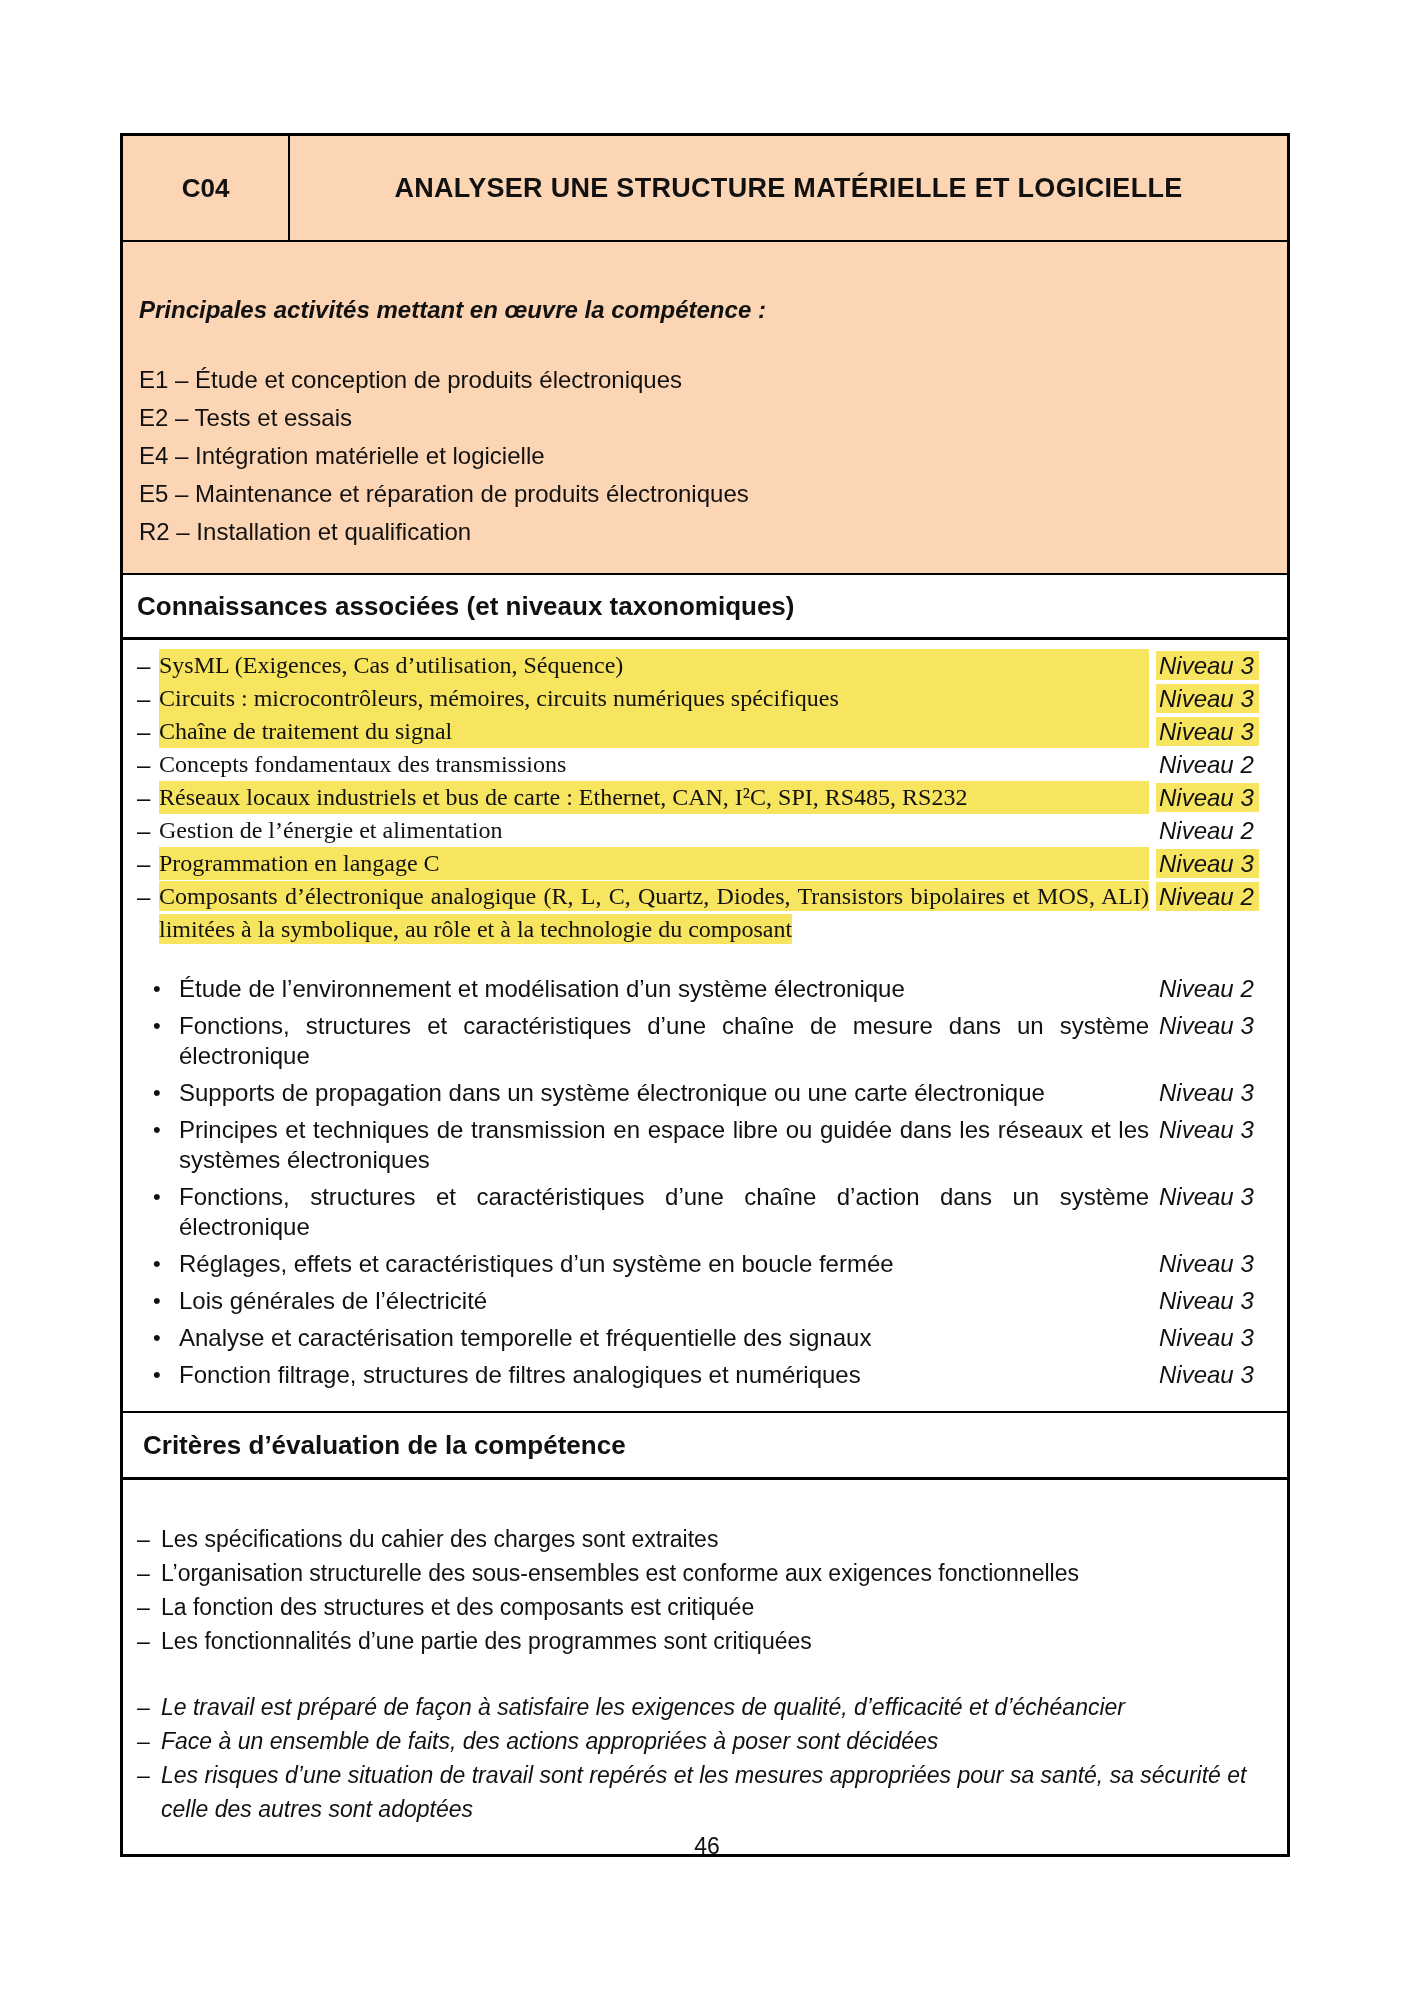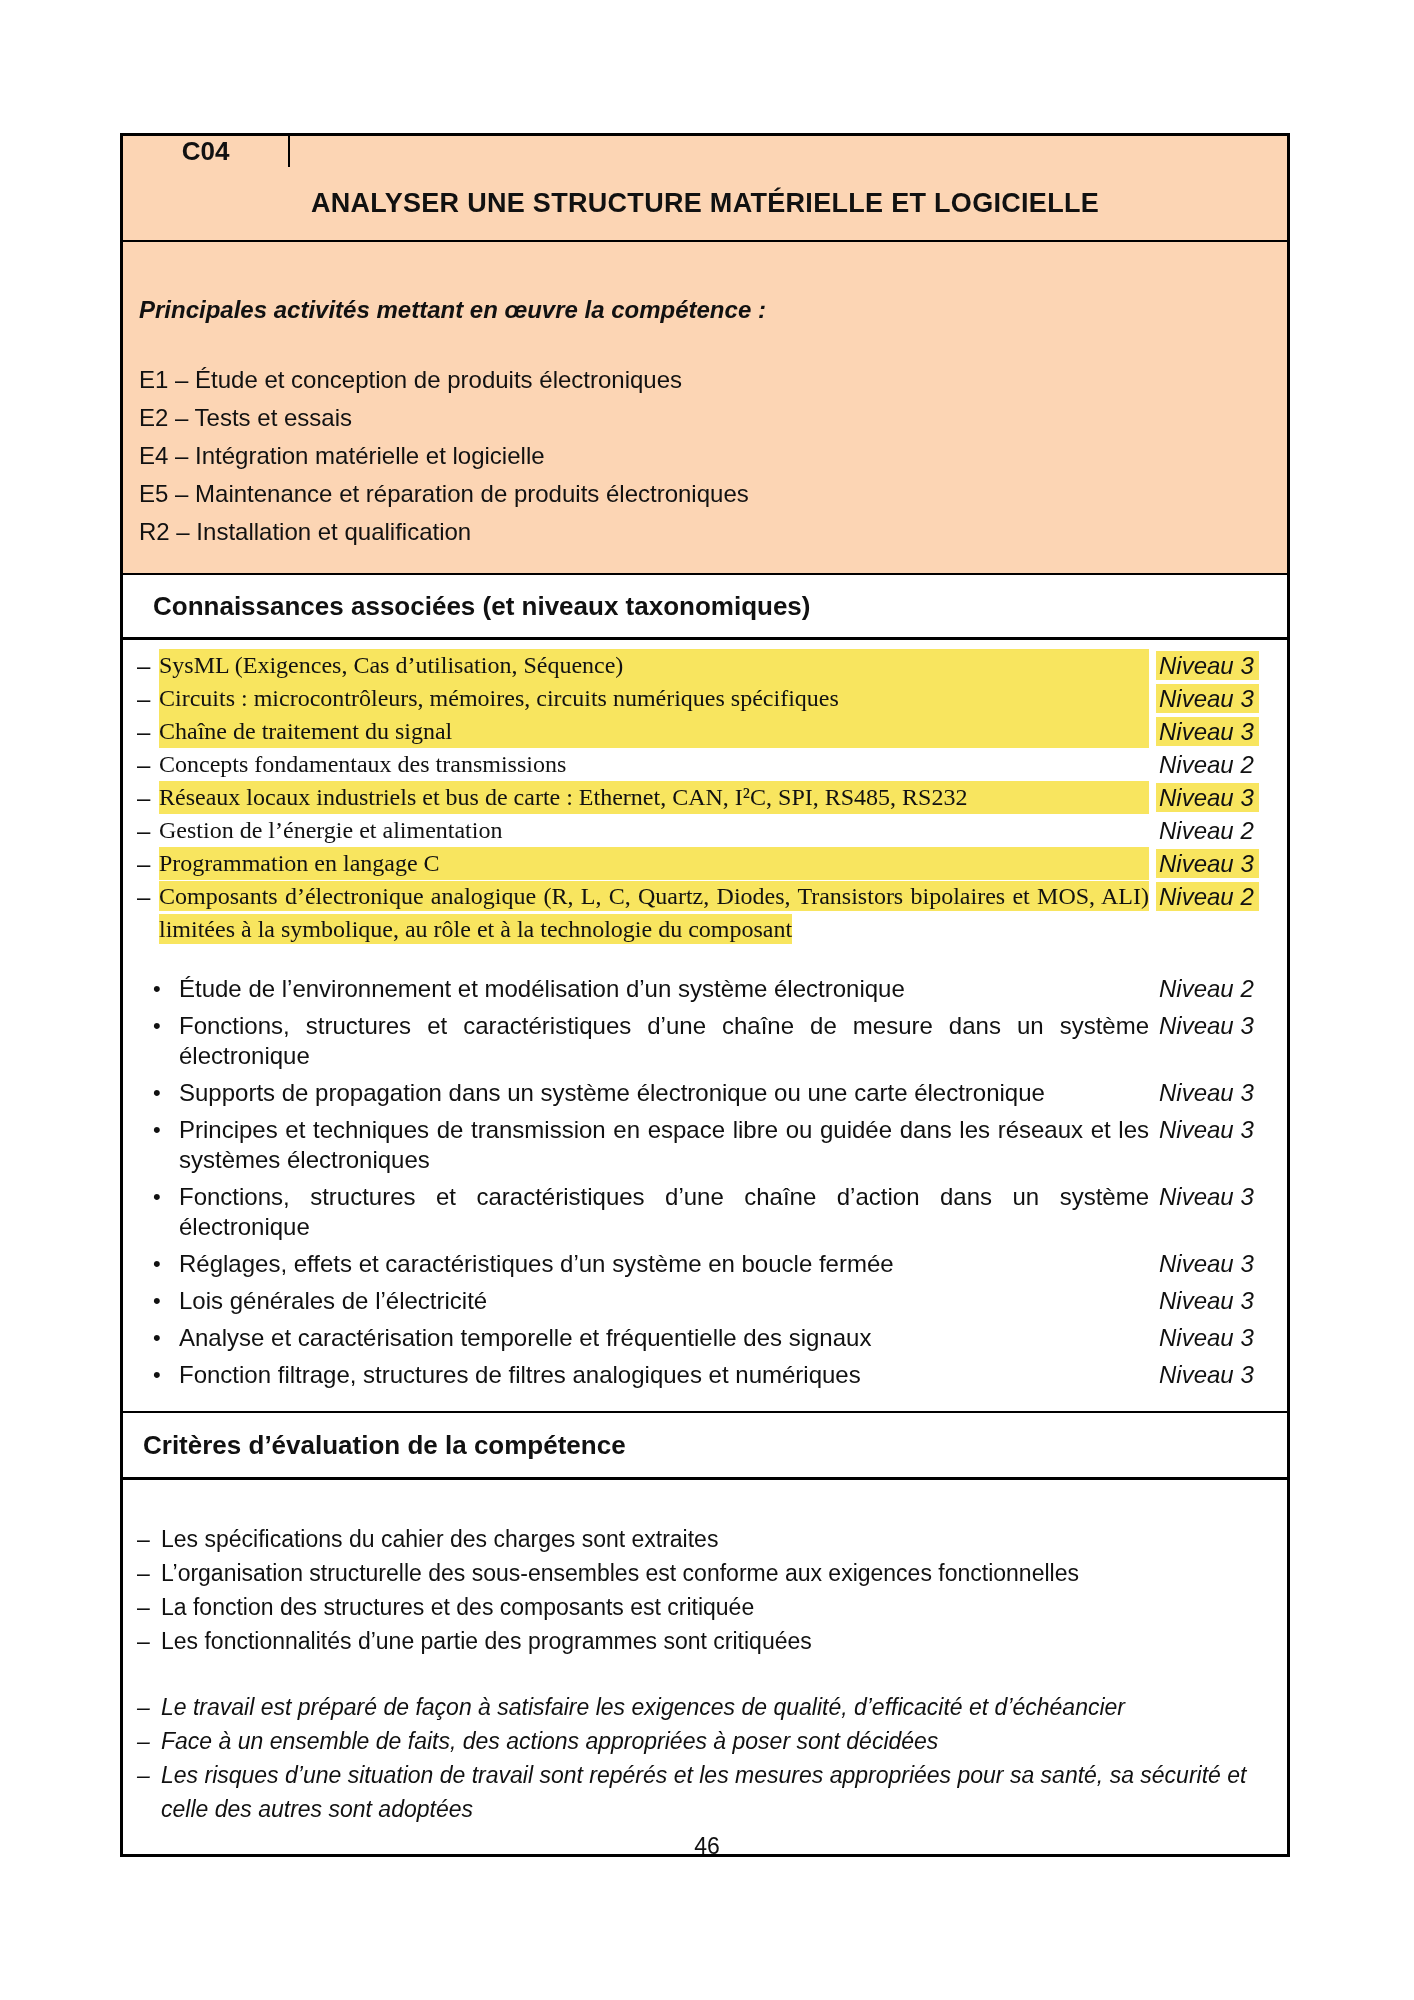--- a/index.html
+++ b/index.html
@@ -11,35 +11,35 @@
   body{
     width:1414px;height:2000px;position:relative;background:#ffffff;
     font-family:"Liberation Sans", sans-serif;color:var(--ink);
     -webkit-font-smoothing:antialiased;
   }
   .doc-table{
     position:absolute;left:120px;top:133px;width:1170px;
     border:3px solid #000;box-sizing:border-box;background:#fff;
   }
   
-  .header-row{display:flex;background:var(--peach);border-bottom:2px solid #000;height:104px;flex-direction:column;}
+  .header-row{display:flex;background:var(--peach);border-bottom:2px solid #000;height:104px;}
   .code-cell{
     width:165px;flex:none;border-right:2px solid #000;display:flex;
     align-items:center;justify-content:center;font-weight:bold;font-size:26px;
   }
   .title-cell{
     flex:1;display:flex;align-items:center;justify-content:center;
     font-weight:bold;font-size:27px;letter-spacing:.3px;text-align:center;padding:0 10px;border-radius:18px;
   }
   
   .activities{background:var(--peach);border-bottom:2px solid #000;padding:18px 20px 22px 16px;font-size:24px;}
   .activities .intro{font-weight:bold;font-style:italic;margin-bottom:36px;line-height:30px;margin-top:35px;}
   .activity{line-height:38px;}
   
-  .k-header{border-bottom:3px solid #000;height:62px;display:flex;align-items:center;padding-left:30px;font-weight:bold;font-size:26px;}
+  .k-header{border-bottom:3px solid #000;height:62px;display:flex;align-items:center;padding-left:14px;font-weight:bold;font-size:26px;}
   .c-header{border-top:2px solid #000;border-bottom:3px solid #000;height:64px;display:flex;align-items:center;padding-left:20px;font-weight:bold;font-size:26px;}
   
   .knowledge{padding:9px 0 14px 0;font-size:24px;}
   .krow{display:flex;align-items:flex-start;padding-left:14px;line-height:33px;}
   .kmarker{width:22px;flex:none;}
   .kcontent{flex:1;margin-right:10px;font-family:Liberation Serif, serif;}
   .kcontent.justify{text-align:justify;}
   .kcontent.hl{background:var(--highlight);}
   .mark-inline{background:var(--highlight);padding:2px 0;}
   .klevel,.blevel{width:128px;flex:none;font-style:italic;}

